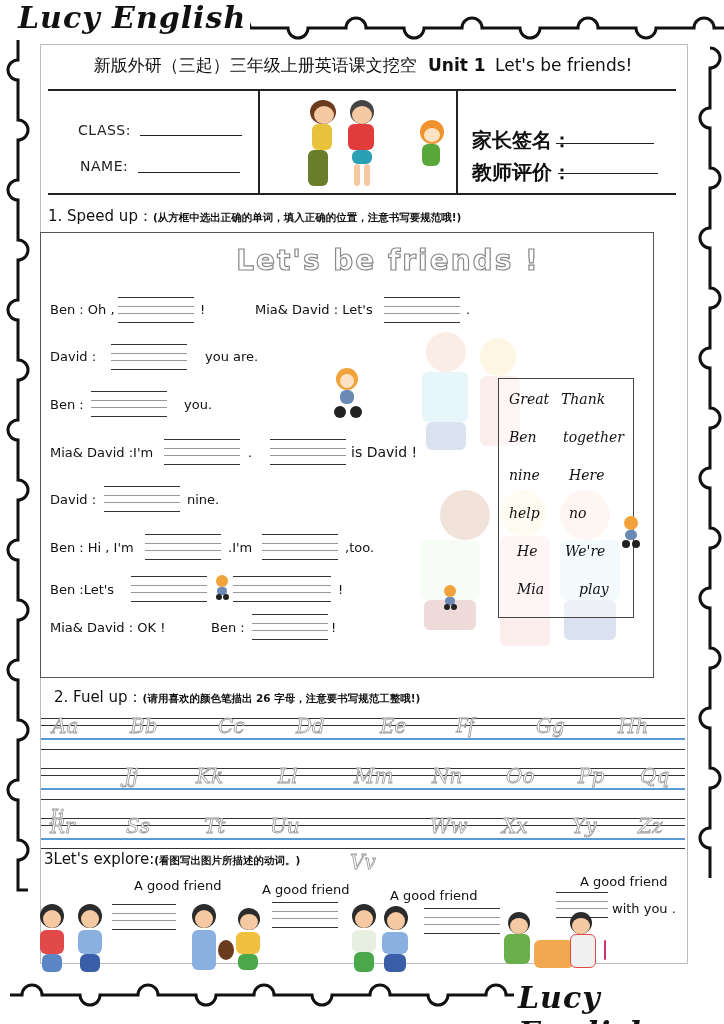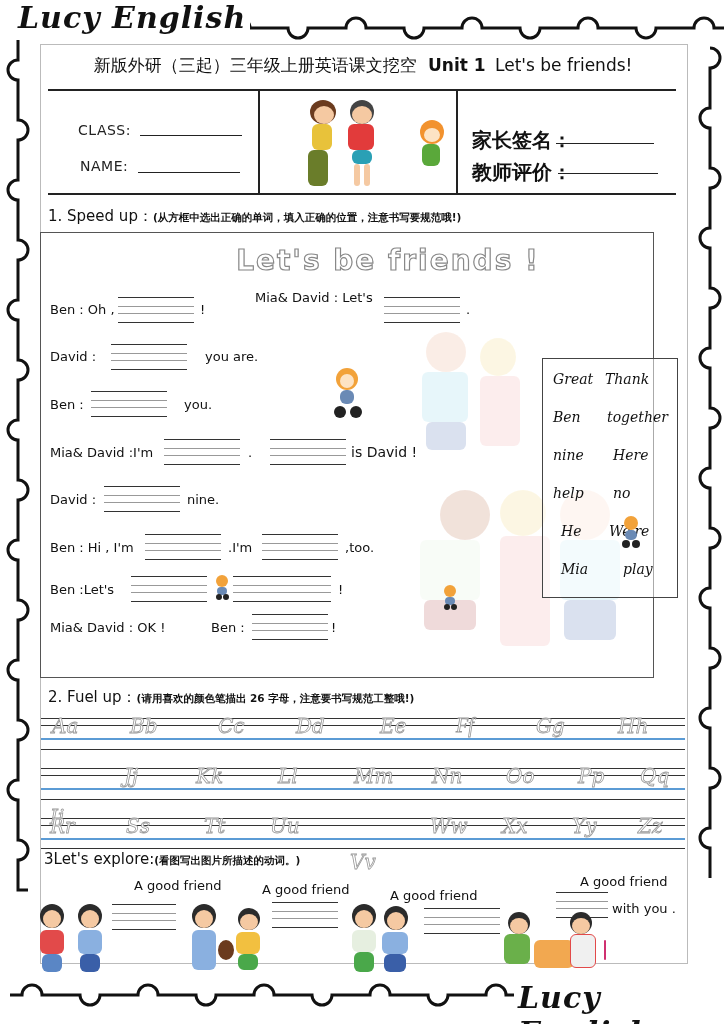--- a/index.html
+++ b/index.html
@@ -19,21 +19,21 @@
   .sec small{font-size:10.5px;font-weight:bold;}
   .box{position:absolute;border:1.5px solid #555;background:#fff;}
   .outline-title{position:absolute;left:40px;top:244px;width:696px;text-align:center;font-size:28px;font-weight:bold;color:#fff;-webkit-text-stroke:1.2px #888;letter-spacing:2px;font-family:"DejaVu Sans",sans-serif;}
   .line-text{position:absolute;font-size:13px;color:#111;white-space:nowrap;}
   .blank{position:absolute;width:76px;height:26px;}
   .blank i{position:absolute;left:0;right:0;height:1px;background:#333;}
   .blank i:nth-child(1){top:0;}
   .blank i:nth-child(2){top:9px;background:#999;}
   .blank i:nth-child(3){top:16px;background:#999;}
   .blank i:nth-child(4){top:25px;}
-  .wordbox{position:absolute;left:498px;top:358px;width:134px;height:238px;border:1.5px solid #444;background:rgba(255,255,255,0.5);margin-left:44px;}
+  .wordbox{position:absolute;left:498px;top:378px;width:134px;height:238px;border:1.5px solid #444;background:rgba(255,255,255,0.5);}
   .word{position:absolute;font-family:"DejaVu Serif","Liberation Serif",serif;font-style:italic;font-size:14px;color:#111;}
   .ghost{position:absolute;opacity:0.18;}
   .copy-line{position:absolute;left:41px;width:644px;height:1px;background:#333;}
   .copy-blue{position:absolute;left:41px;width:644px;height:2px;background:#5b9bd5;}
   .letter{position:absolute;font-family:"DejaVu Serif","Liberation Serif",serif;font-style:italic;font-size:20px;color:#fff;-webkit-text-stroke:0.8px #999;}
   .good{position:absolute;font-size:13px;white-space:nowrap;}
   .kid{position:absolute;border-radius:6px;}
   .head{position:absolute;border-radius:50%;background:#2b2b2b;}
   .face{position:absolute;border-radius:50%;background:#f5c9a2;}
 </style>
@@ -118,21 +118,21 @@
 <div class="outline-title">Let's be friends !</div>
 
 <div class="line-text" style="left:50px;top:302px;">Ben : Oh ,</div>
 <div class="blank" style="left:118px;top:297px;">
     <i></i>
     <i></i>
     <i></i>
     <i></i>
   </div>
 <div class="line-text" style="left:200px;top:302px;">!</div>
-<div class="line-text" style="left:255px;top:290px;text-align:center;">Mia&amp; David : Let's</div>
+<div class="line-text" style="left:255px;top:302px;text-align:center;">Mia&amp; David : Let's</div>
 <div class="blank" style="left:384px;top:297px;">
     <i></i>
     <i></i>
     <i></i>
     <i></i>
   </div>
 <div class="line-text" style="left:466px;top:302px;">.</div>
 
 <div class="line-text" style="left:50px;top:349px;">David :</div>
 <div class="blank" style="left:111px;top:344px;">
@@ -253,21 +253,21 @@
   <div class="word" style="left:18px;top:202px;">Mia</div>
   <div class="word" style="left:80px;top:202px;">play</div>
 </div>
 <div class="abs" style="left:620px;top:516px;width:22px;height:34px;">
   <div class="head" style="left:4px;top:0;width:14px;height:14px;background:#f2a23a;"></div>
   <div class="kid" style="left:5px;top:14px;width:12px;height:10px;background:#6a8ab5;"></div>
   <div class="head" style="left:2px;top:24px;width:8px;height:8px;background:#222;"></div>
   <div class="head" style="left:12px;top:24px;width:8px;height:8px;background:#222;"></div>
 </div>
 
-<div class="sec" style="left:48px;top:688px;">
+<div class="sec" style="left:54px;top:688px;">
   <span>2. Fuel up：</span><small>(请用喜欢的颜色笔描出 26 字母，注意要书写规范工整哦!)</small>
 </div>
 
 <div>
   <div class="copy-line" style="top:718px;"></div>
   <div class="copy-line" style="top:725px;"></div>
   <div class="copy-blue" style="top:738px;"></div>
   <div class="copy-line" style="top:749px;"></div>
   <div class="letter" style="left:52px;top:714px;">Aa</div>
   <div class="letter" style="left:130px;top:714px;">Bb</div>

